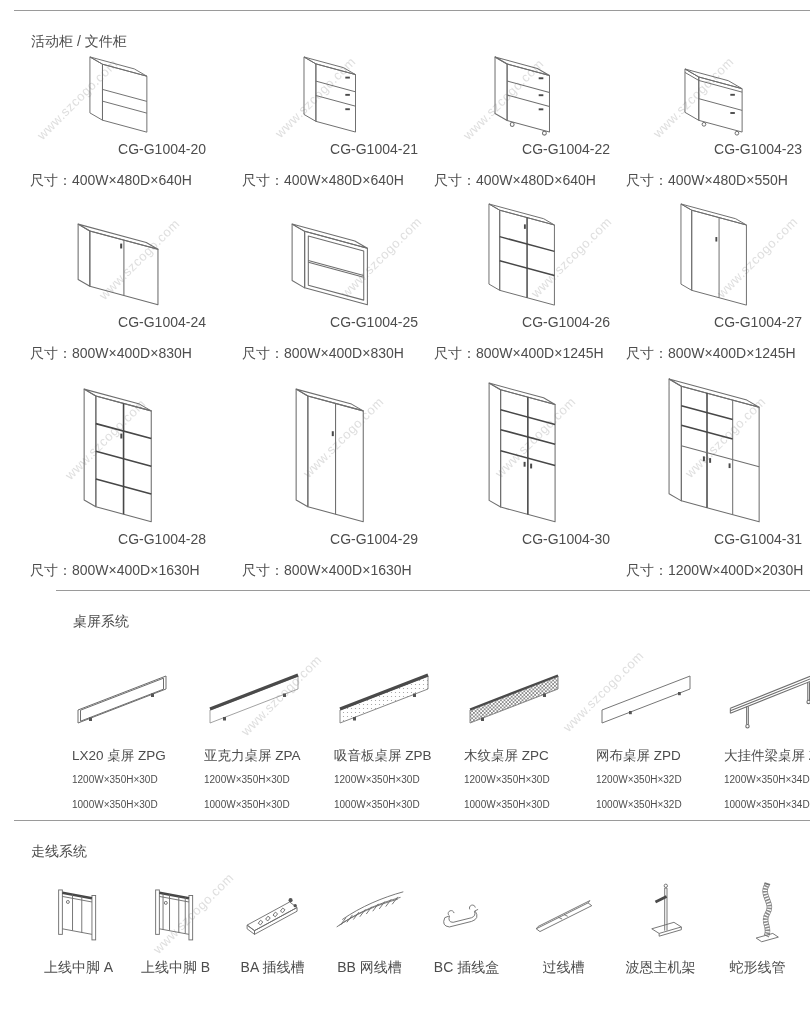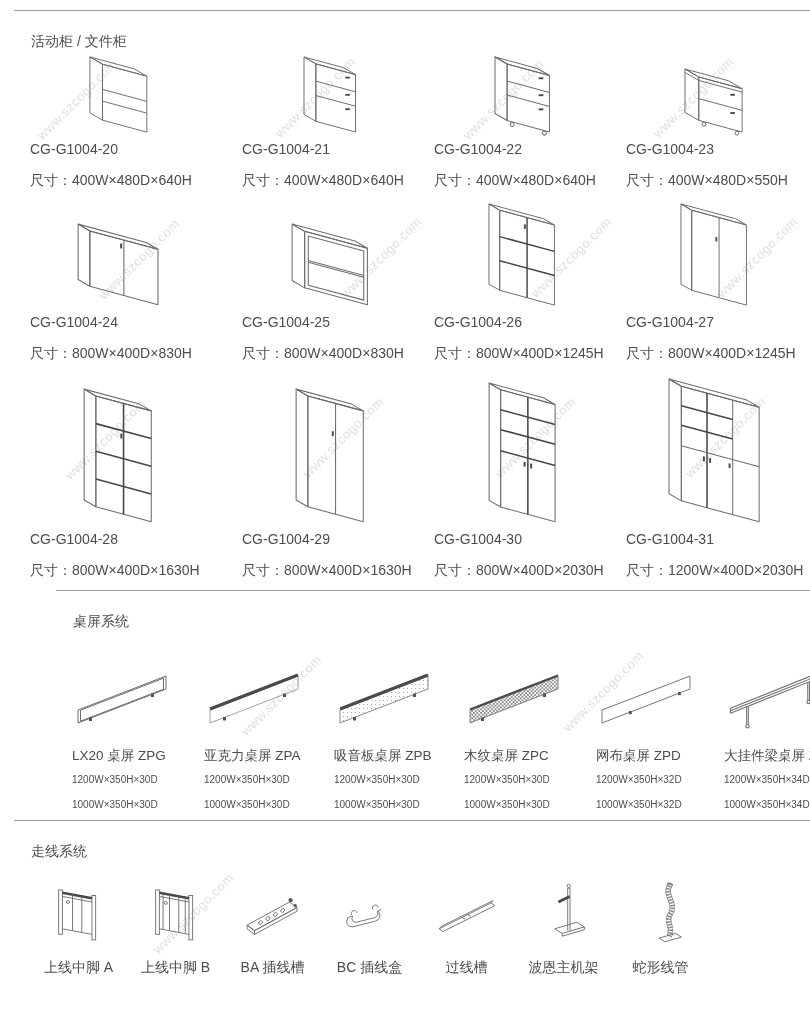--- a/index.html
+++ b/index.html
@@ -16,21 +16,21 @@
   .sec-title{margin:20px 0 0 17px;font-size:14px;line-height:20px;color:#4d4d4d;}
   .grid{display:grid;padding-left:16px;}
   .g4{grid-template-columns:212px 192px 192px 198px;}
   .g6{grid-template-columns:132px 130px 130px 132px 128px 128px;}
   .g8{grid-template-columns:repeat(8,97px);}
   .cell{display:block;}
   .draw{width:176px;display:flex;align-items:flex-end;justify-content:center;}
   .r1 .draw{height:86px;margin-top:0;}
   .r2 .draw{height:104px;margin-top:16px;}
   .r3 .draw{height:148px;margin-top:16px;}
-  .model{width:176px;text-align:left;font-size:14px;line-height:19px;margin-top:3px;}
+  .model{width:176px;text-align:right;font-size:14px;line-height:19px;margin-top:3px;}
   .dims{font-size:14px;line-height:19px;margin-top:12px;}
   .scr-draw{height:92px;display:flex;align-items:flex-end;margin-top:8px;}
   .scr-name{font-size:13.5px;line-height:22px;margin-top:14px;}
   .scr-dim{font-size:10px;line-height:25px;}
   .cab-draw{height:76px;display:flex;align-items:flex-end;justify-content:center;margin-top:14px;}
   .cab-name{font-size:14px;line-height:18px;margin-top:7px;text-align:center;}
   svg{display:block;}
 </style>
 </head>
 <body>
@@ -224,21 +224,20 @@
                 <polygon fill="none" stroke="#6e6e6e" stroke-width="1" stroke-linejoin="round" points="0,-112 52,-97.96 41,-104.33999999999999 -11,-118.38"></polygon>
                 <line fill="none" stroke="#474747" stroke-width="1.5" stroke-linejoin="round" x1="26" y1="-104.98" x2="26" y2="7.019999999999996"></line>
                 <line fill="none" stroke="#474747" stroke-width="1.5" stroke-linejoin="round" x1="0" y1="-92.96" x2="52" y2="-78.91999999999999"></line>
                 <line fill="none" stroke="#474747" stroke-width="1.5" stroke-linejoin="round" x1="0" y1="-73.91999999999999" x2="52" y2="-59.87999999999999"></line>
                 <line fill="none" stroke="#474747" stroke-width="1.5" stroke-linejoin="round" x1="0" y1="-53.76" x2="52" y2="-39.71999999999999"></line>
                 <rect x="21.93" y="-43.162400000000005" width="1.9" height="4.6" fill="#4a4a4a"></rect>
                 <rect x="28.170000000000005" y="-41.477599999999995" width="1.9" height="4.6" fill="#4a4a4a"></rect>
               </svg>
           </div>
           <div class="model">CG-G1004-30</div>
-          <div class="dims">尺寸：800W×400D×2030H</div>
         </div>
         <div class="cell">
           <div class="draw">
             <svg class="cab" viewBox="-14 -120.96 92 146.48000000000002" height="150" width="94.2">
                 <polygon fill="none" stroke="#6e6e6e" stroke-width="1" stroke-linejoin="round" points="0,0 76,20.52000000000001 76,-91.47999999999999 0,-112"></polygon>
                 <polygon fill="none" stroke="#6e6e6e" stroke-width="1" stroke-linejoin="round" points="0,0 0,-112 -12,-118.96 -12,-6.959999999999999"></polygon>
                 <polygon fill="none" stroke="#6e6e6e" stroke-width="1" stroke-linejoin="round" points="0,-112 76,-91.47999999999999 64,-98.43999999999998 -12,-118.96"></polygon>
                 <line fill="none" stroke="#474747" stroke-width="1.5" stroke-linejoin="round" x1="25.080000000000002" y1="-105.2284" x2="25.080000000000002" y2="6.7716000000000065"></line>
                 <line fill="none" stroke="#6e6e6e" stroke-width="1" stroke-linejoin="round" x1="50.160000000000004" y1="-98.4568" x2="50.160000000000004" y2="13.543199999999999"></line>
                 <line fill="none" stroke="#474747" stroke-width="1.5" stroke-linejoin="round" x1="0" y1="-92.96" x2="50.160000000000004" y2="-79.4168"></line>
@@ -421,20 +420,41 @@
                 <polygon points="40,41.2 42.5,38 45,39.8 42.5,43"></polygon>
                 <polygon points="48,36.8 50.5,33.6 53,35.4 50.5,38.6"></polygon>
               </g>
               <circle cx="59" cy="25" r="2.2" fill="#555"></circle>
               <circle cx="64" cy="31" r="1.8" fill="#555"></circle>
             </svg>
           </div>
           <div class="cab-name">BA 插线槽</div>
         </div>
 
+        <div class="cell">
+          <div class="cab-draw">
+            <svg viewBox="0 0 80 80" width="74" height="74">
+              <g fill="none" stroke="#6e6e6e" stroke-width="1">
+                <path d="M10,46 C30,32 54,22 76,16"></path>
+                <path d="M4,54 C24,40 48,30 70,24"></path>
+                <path d="M7,52 C27,38 51,28 73,22"></path>
+                <line x1="14" y1="44" x2="8" y2="52"></line>
+                <line x1="21" y1="41" x2="15" y2="49"></line>
+                <line x1="28" y1="38" x2="22" y2="46"></line>
+                <line x1="35" y1="35" x2="29" y2="43"></line>
+                <line x1="42" y1="32" x2="36" y2="40"></line>
+                <line x1="49" y1="29" x2="43" y2="37"></line>
+                <line x1="56" y1="26.5" x2="50" y2="34.5"></line>
+                <line x1="63" y1="24" x2="57" y2="32"></line>
+                <line x1="70" y1="21.5" x2="64" y2="29.5"></line>
+              </g>
+            </svg>
+          </div>
+          <div class="cab-name">BB 网线槽</div>
+        </div>
 
         <div class="cell">
           <div class="cab-draw">
             <svg viewBox="0 0 80 80" width="74" height="74">
               <g fill="none" stroke="#6e6e6e" stroke-width="1">
                 <path d="M16,44 q-4,9 5,10 l24,-6 q9,-3 4,-11"></path>
                 <path d="M16,44 l5,-2 q-2,7 4,7 l20,-5 q5,-2 3,-7 l4,-2"></path>
                 <path d="M20,41 a3.2,3.2 0 1 1 6,-2"></path>
                 <path d="M43,35 a3.2,3.2 0 1 1 6,-2"></path>
               </g>

